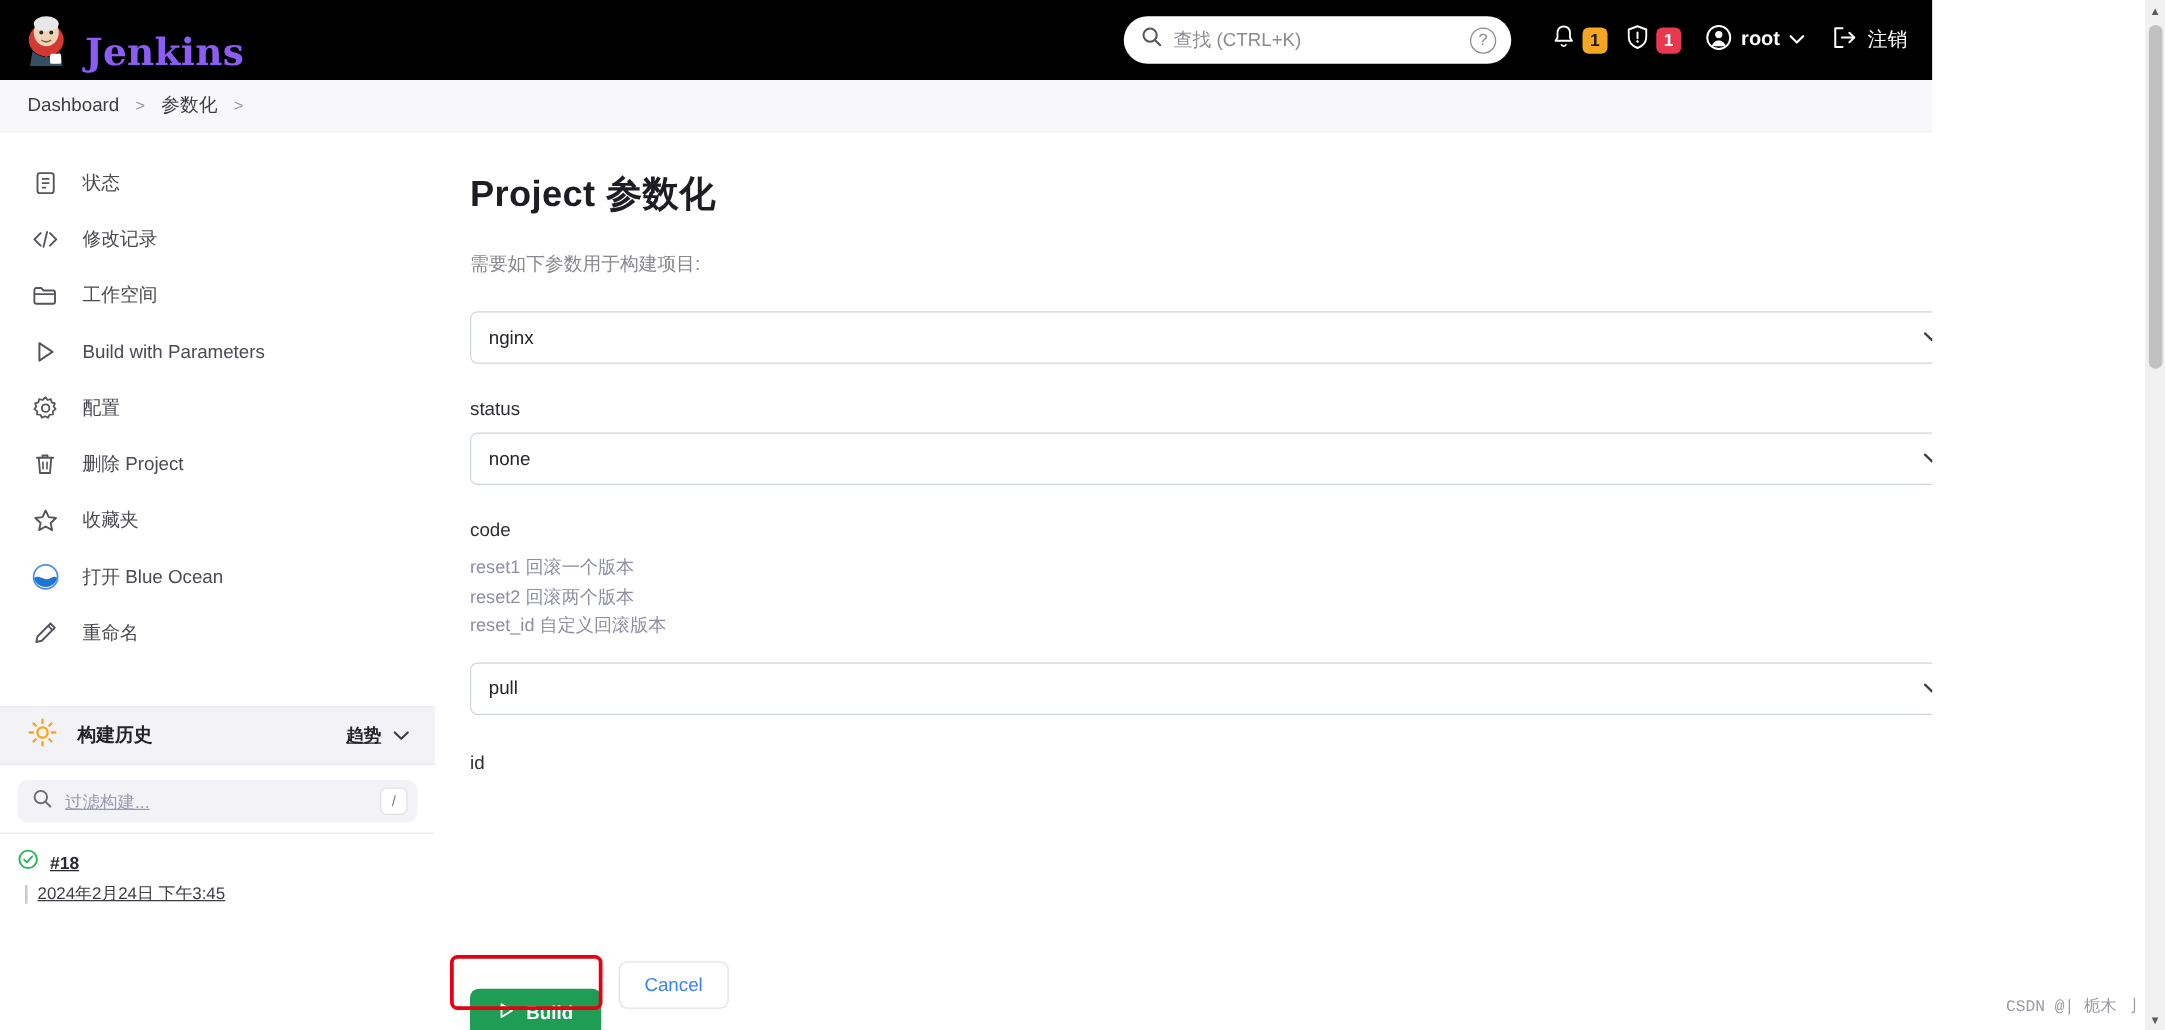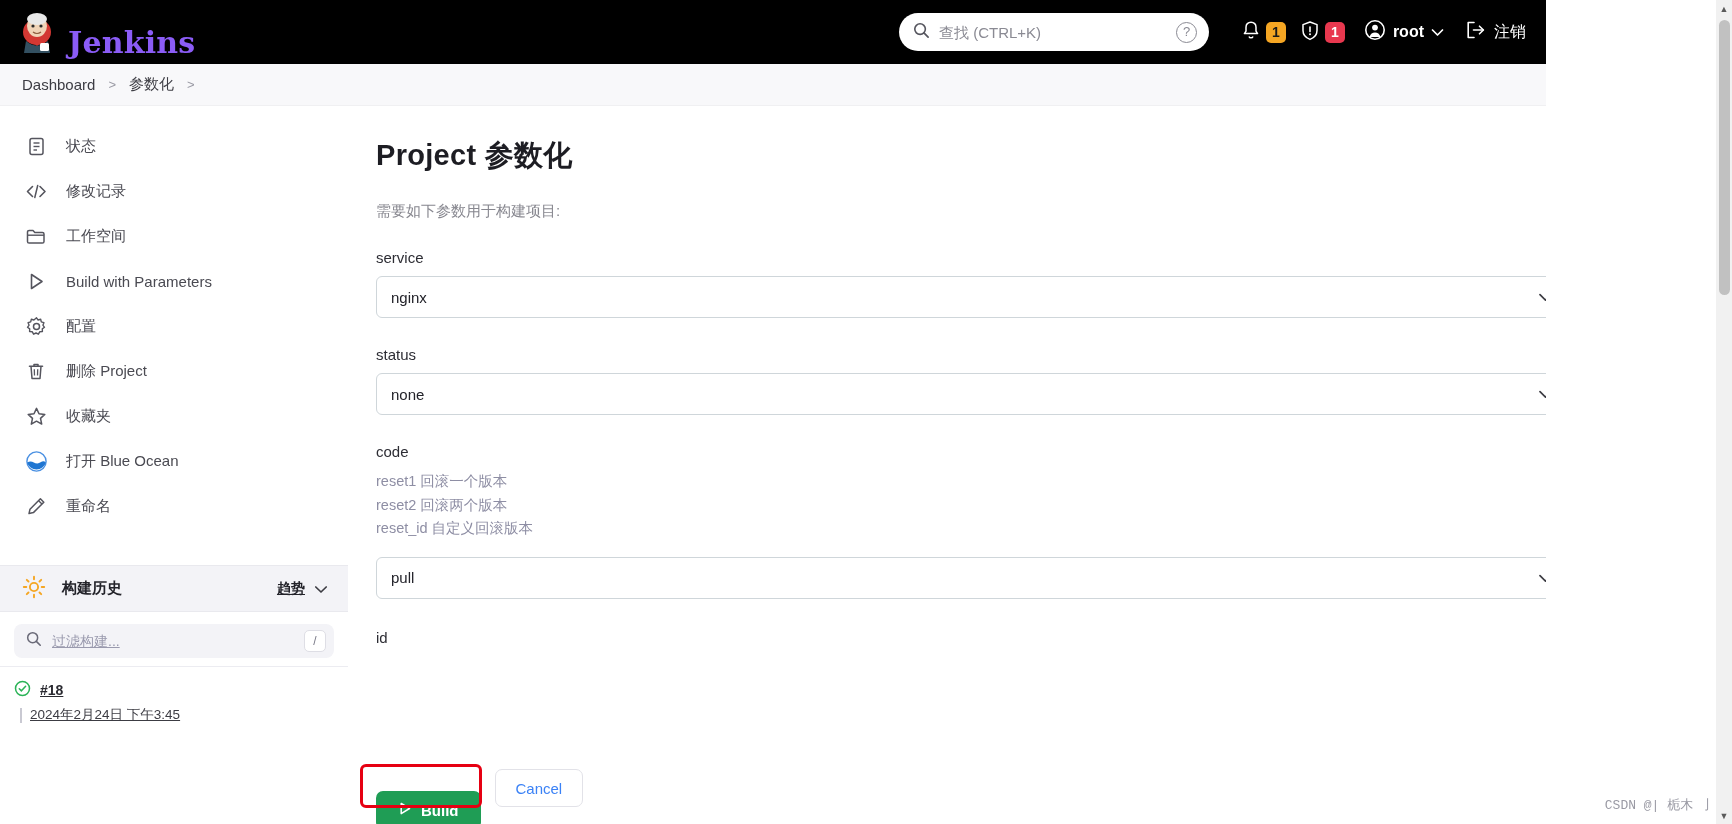--- a/index.html
+++ b/index.html
@@ -413,21 +413,20 @@
             <span class="bh-date">2024年2月24日 下午3:45</span>
           </div>
         </div>
       </div>
 
       <div class="content">
         <div class="page-title">Project 参数化</div>
         <div class="page-desc">需要如下参数用于构建项目:</div>
 
         <div class="field">
-          <div class="field-label">service</div>
           <div class="select-box">
             <span>nginx</span>
             <span class="select-caret">
               <svg width="15" height="10" viewBox="0 0 15 10">
                   <path d="M2 2.2 L7.5 7.6 L13 2.2" stroke="#3c3c43" stroke-width="1.7" fill="none" stroke-linecap="round" stroke-linejoin="round"></path>
                 </svg>
             </span>
           </div>
         </div>
 

